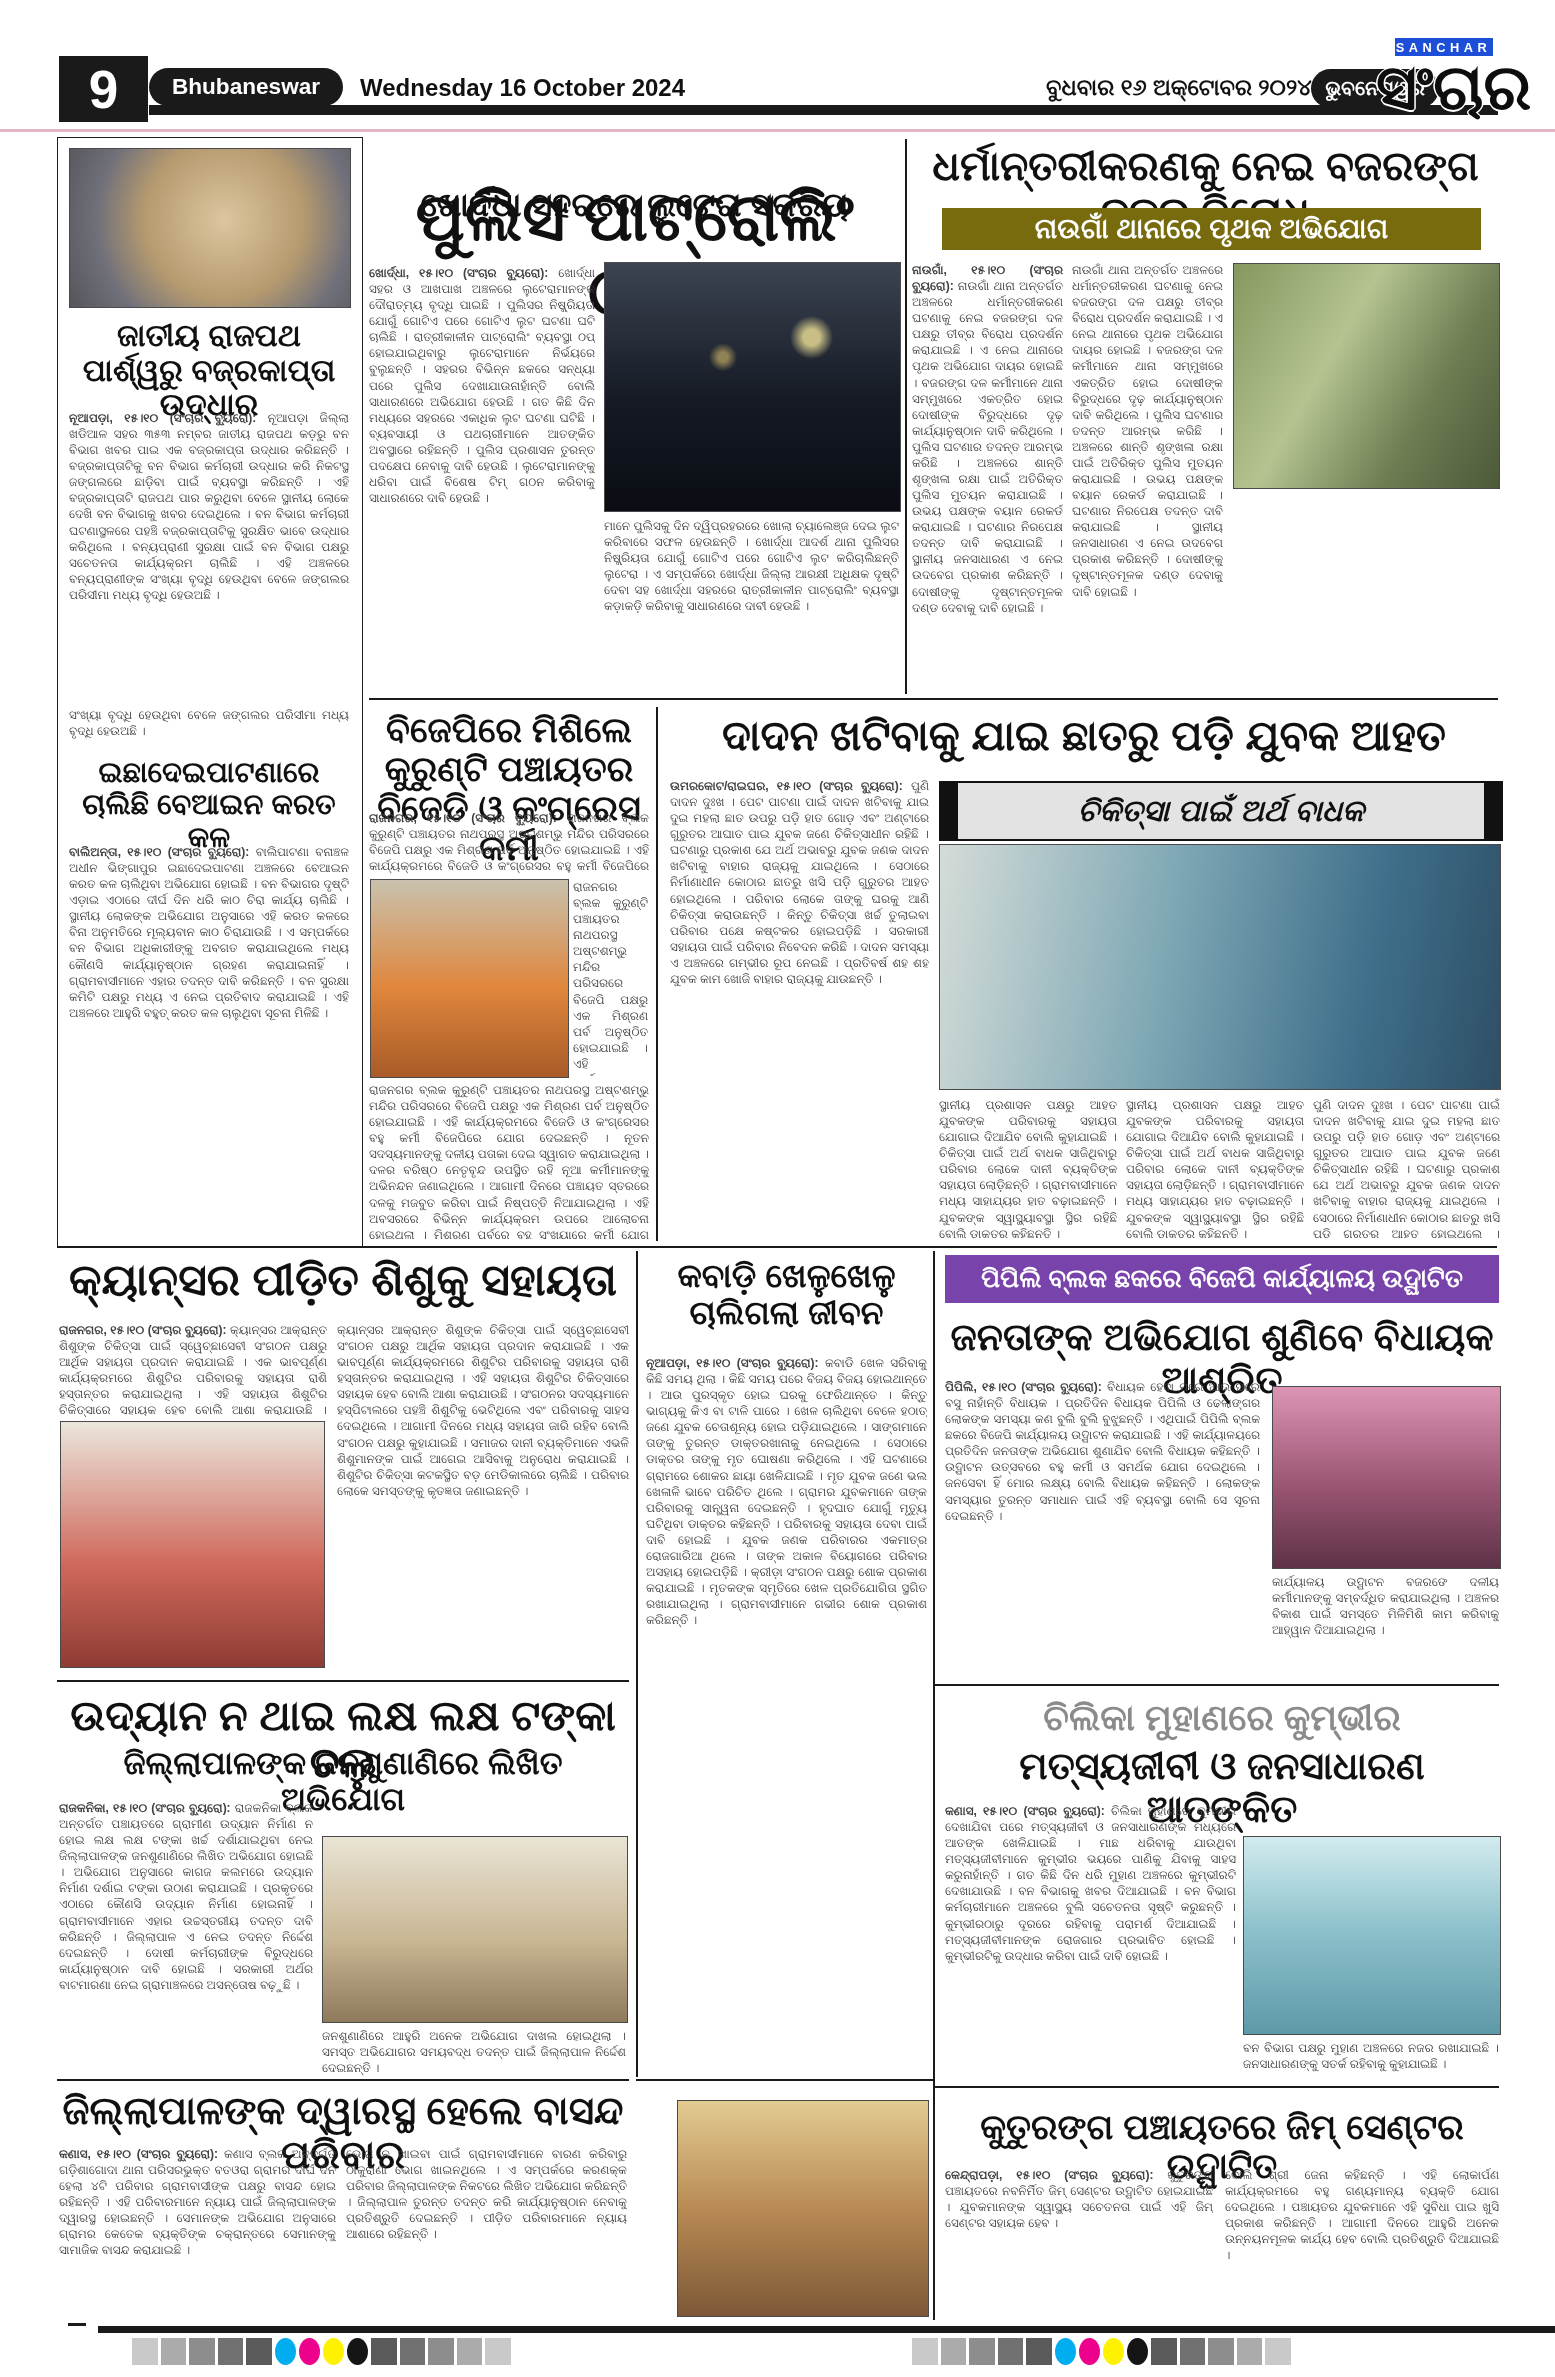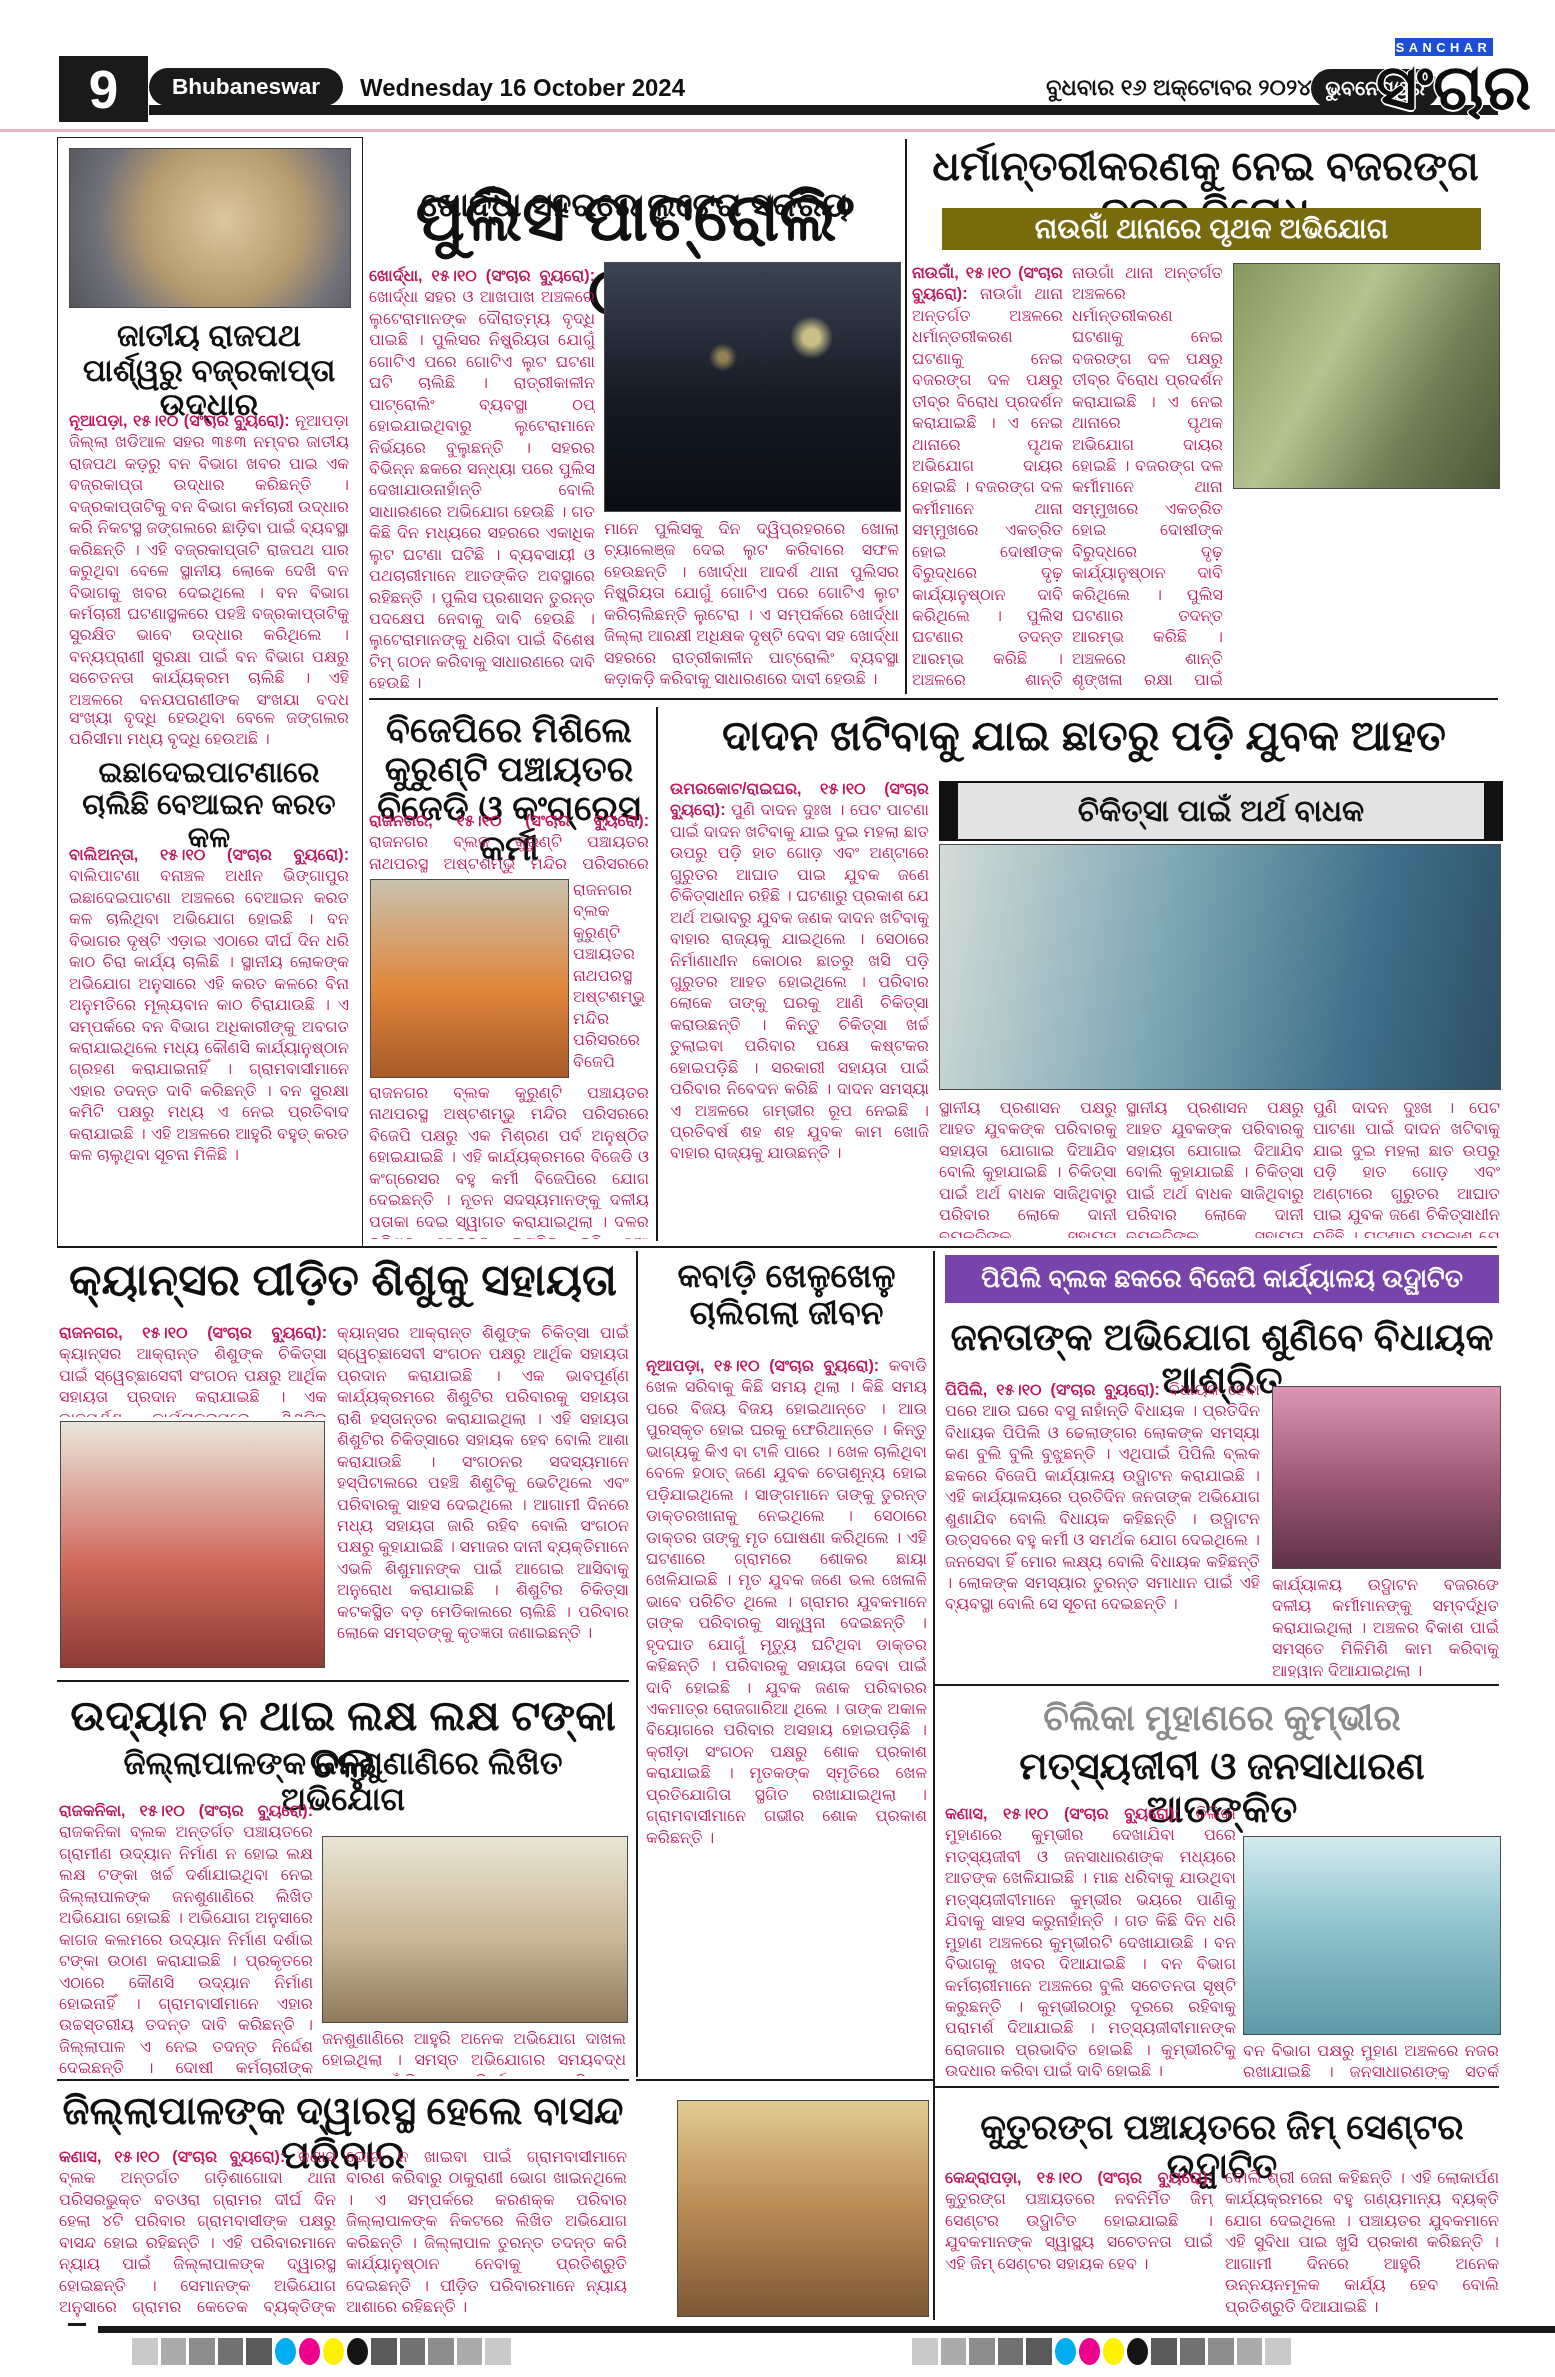--- a/index.html
+++ b/index.html
@@ -1,20 +1,20 @@
 <!DOCTYPE html>
 <html style="font-size:12px"><head>
 <meta charset="utf-8">
 <style>
   html,body{margin:0;padding:0;background:#9a9a9a;}
   #page{position:relative;width:1556px;height:2377px;background:#ffffff;overflow:hidden;
         font-family:"Liberation Sans","DejaVu Sans",sans-serif;color:#111;}
   .abs{position:absolute;}
   .hl{font-weight:700;color:#101010;text-align:center;line-height:1.12;}
-  .bodytxt{font-size:16px;line-height:1.34;text-align:justify;overflow:hidden;color:#be185d;}
+  .bodytxt{font-size:12px;line-height:1.34;text-align:justify;overflow:hidden;color:#404040;}
   .dl{font-weight:700;}
   .rule-h{background:#1a1a1a;height:1.5px;}
   .rule-v{background:#1a1a1a;width:1.5px;}
   .ph{border:0.8px solid #4a4a4a;}
   .boxed{border:1.5px solid #1f1f1f;}
   
   .numbox{background:#1a1a1a;color:#fff;display:flex;align-items:center;justify-content:center;
           font-size:53px;font-weight:700;}
   .pill{background:#1a1a1a;color:#fff;border-radius:21px;display:flex;align-items:center;
         justify-content:center;font-weight:700;}
@@ -24,21 +24,21 @@
           display:flex;align-items:center;justify-content:center;}
   .masthead-odia{font-size:63px;font-weight:700;color:#0d0d0d;line-height:1;
           text-shadow:1.5px 0 0 #fff,-1.5px 0 0 #fff,0 1.5px 0 #fff,0 -1.5px 0 #fff;}
   
   .olivebar{background:#776b0e;color:#fff;display:flex;align-items:center;justify-content:center;
             font-weight:700;font-size:28px;}
   .purplebar{background:#7843ab;color:#fff;display:flex;align-items:center;justify-content:center;
             font-weight:700;font-size:25.6px;}
   .graybox{background:#e3e3e3;border:2.3px solid #111;display:flex;align-items:stretch;}
   .gb-end{width:16.6px;background:#111;}
-  .gb-text{flex:1;display:flex;align-items:center;justify-content:center;font-weight:700;font-size:30px;color:#101010;}
+  .gb-text{flex:1;display:flex;align-items:center;justify-content:center;font-weight:700;font-size:30px;color:#101010;font-style:italic;}
   .grayhl{color:#8b8b8b;}
   
   .p-pangolin{background:radial-gradient(circle at 55% 45%,#dcc69e,#b59a6f 45%,#70707a 72%,#54545a);}
   .p-night{background:radial-gradient(circle at 70% 30%,rgba(255,240,160,.75) 0 3%,transparent 8%),
            radial-gradient(circle at 40% 38%,rgba(255,220,120,.5) 0 2%,transparent 6%),
            linear-gradient(180deg,#3c4452,#151a24 55%,#0a0d13);}
   .p-crowd{background:linear-gradient(120deg,#86975f,#b4c390 38%,#6e7d52 70%,#4b5939);}
   .p-orange{background:linear-gradient(180deg,#c9c2ae,#e0863c 55%,#a85a28);}
   .p-hospital{background:linear-gradient(100deg,#d4dcd8,#7fa8b5 40%,#3f6f8a 75%,#2e4f66);}
   .p-kids{background:linear-gradient(180deg,#eae6dc,#d0695c 58%,#8e3b34);}

